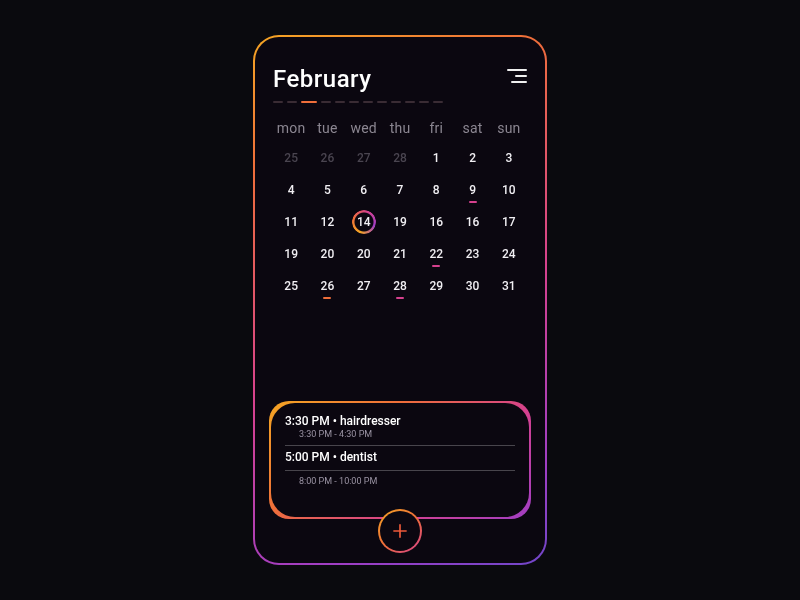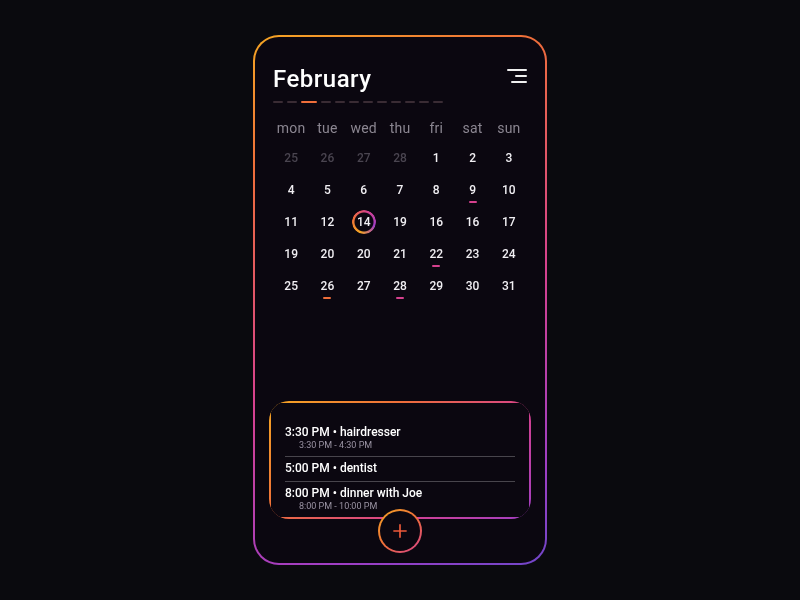--- a/index.html
+++ b/index.html
@@ -100,23 +100,23 @@
     font-size: 13px; margin: 0 0 6px 20px; font-weight: 400;
   }
   .events-title .year { font-size: 11px; color: #cfcad6; }
   .events {
     border-radius: 20px;
     padding: 2px;
     background: linear-gradient(140deg,#f5a623,#ef6e3a,#d6418e,#a03ec4);
     height: 118px; overflow: hidden;
   }
   .events-inner {
-    background: #0b0710; border-radius: 2px;
+    background: #0b0710; border-radius: 24px;
     height: 100%; overflow: hidden;
-    padding: 18px 14px;
+    padding: 7px 14px;
   }
   .event {
     padding: 4px 0 6px 0;
     border-bottom: 1px solid rgba(255,255,255,.25);
   }
   .event:last-of-type { border-bottom: none; }
   .event-main { font-size: 12px; font-weight: 500; }
   .event-sub { font-size: 9px; color: #9b94a4; margin-left: 14px; margin-top: 1px; }
 
   
@@ -219,21 +219,20 @@
         <div class="events">
           <div class="events-inner" id="events">
               <div class="event">
                 <div class="event-main">3:30 PM • hairdresser</div>
                 <div class="event-sub">3:30 PM - 4:30 PM</div>
               </div>
               <div class="event">
                 <div class="event-main">5:00 PM • dentist</div>
               </div>
               <div class="event">
-                <div class="event-main">8:00 PM • dinner with Joe</div>
                 <div class="event-sub">8:00 PM - 10:00 PM</div>
               </div>
             </div>
         </div>
       </div>
 
       <div class="fab">
         <div class="fab-inner">
           <svg viewBox="0 0 24 24">
             <line x1="12" y1="4" x2="12" y2="20"></line>

